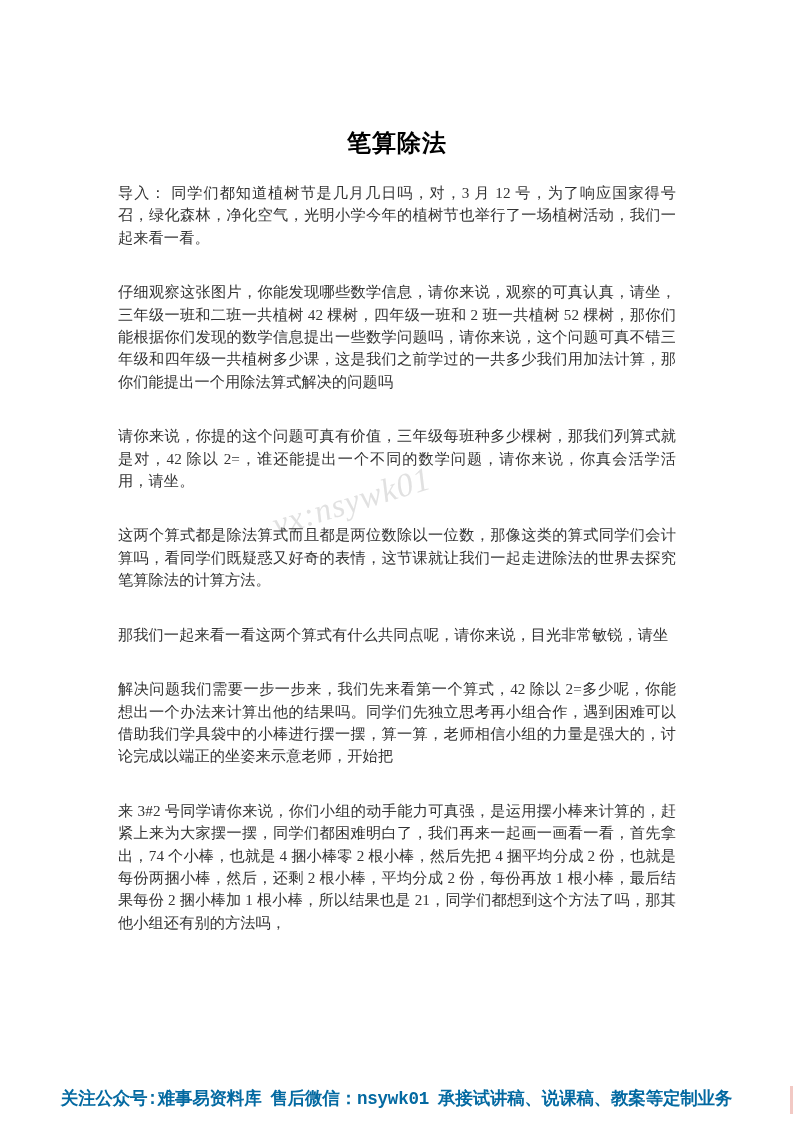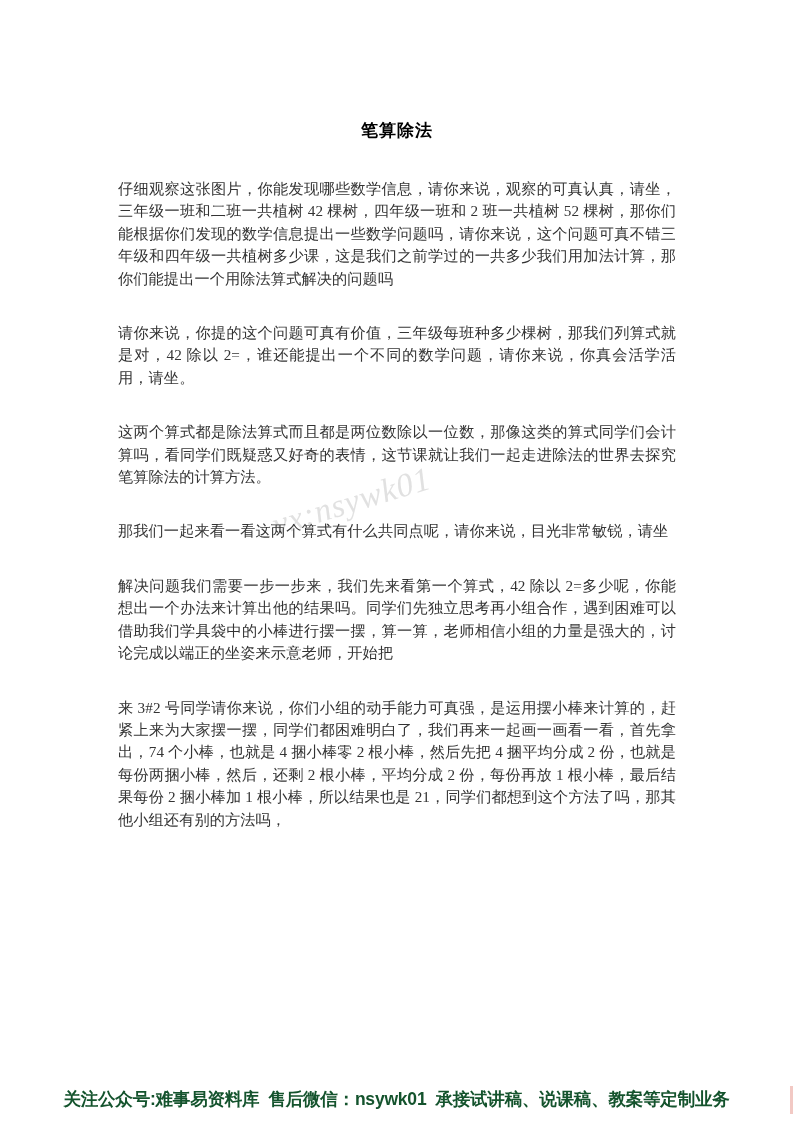--- a/index.html
+++ b/index.html
@@ -25,24 +25,24 @@
   .doc-body {
     position: absolute;
     left: 118px;
     top: 0;
     width: 558px;
   }
 
   .doc-title {
     text-align: center;
     font-weight: bold;
-    font-size: 17px;
+    font-size: 24px;
     color: #000000;
     letter-spacing: 1px;
-    margin: 4px;
+    margin: 16px;
     padding-top: 112px;
     padding-bottom: 0;
     line-height: 30px;
   }
 
   .paragraph {
     font-size: 15.2px;
     line-height: 22.4px;
     color: #333333;
     text-align: justify;
@@ -83,24 +83,24 @@
     width: 793px;
     height: 44px;
     background: #ffffff;
     display: flex;
     align-items: center;
     justify-content: center;
     overflow: hidden;
   }
 
   .footer-text {
-    font-family: Liberation Sans, sans-serif;
+    font-family: Liberation Mono, monospace;
     font-weight: bold;
     font-size: 17.5px;
-    color: #14532d;
+    color: #0369a1;
     white-space: nowrap;
     letter-spacing: -0.2px;
     line-height: 20px;
     padding-bottom: 2px;
   }
   .footer-seg { display: inline; }
   .footer-sp { display: inline-block; width: 9px; }
 
   .footer-rule {
     position: absolute;
@@ -115,20 +115,21 @@
 <body>
 
 <div class="page">
 
   <div class="watermark">vx:nsywk01</div>
 
   <div class="doc-body">
 
     <h1 class="doc-title">笔算除法</h1>
 
+    <p class="paragraph p-gap-first">导入： 同学们都知道植树节是几月几日吗，对，3 月 12 号，为了响应国家得号召，绿化森林，净化空气，光明小学今年的植树节也举行了一场植树活动，我们一起来看一看。</p>
 
     <p class="paragraph p-gap">仔细观察这张图片，你能发现哪些数学信息，请你来说，观察的可真认真，请坐，三年级一班和二班一共植树 42 棵树，四年级一班和 2 班一共植树 52 棵树，那你们能根据你们发现的数学信息提出一些数学问题吗，请你来说，这个问题可真不错三年级和四年级一共植树多少课，这是我们之前学过的一共多少我们用加法计算，那你们能提出一个用除法算式解决的问题吗</p>
 
     <p class="paragraph p-gap">请你来说，你提的这个问题可真有价值，三年级每班种多少棵树，那我们列算式就是对，42 除以 2=，谁还能提出一个不同的数学问题，请你来说，你真会活学活用，请坐。</p>
 
 
     <p class="paragraph p-gap">这两个算式都是除法算式而且都是两位数除以一位数，那像这类的算式同学们会计算吗，看同学们既疑惑又好奇的表情，这节课就让我们一起走进除法的世界去探究笔算除法的计算方法。</p>
 
     <p class="paragraph p-gap">那我们一起来看一看这两个算式有什么共同点呢，请你来说，目光非常敏锐，请坐</p>
 

